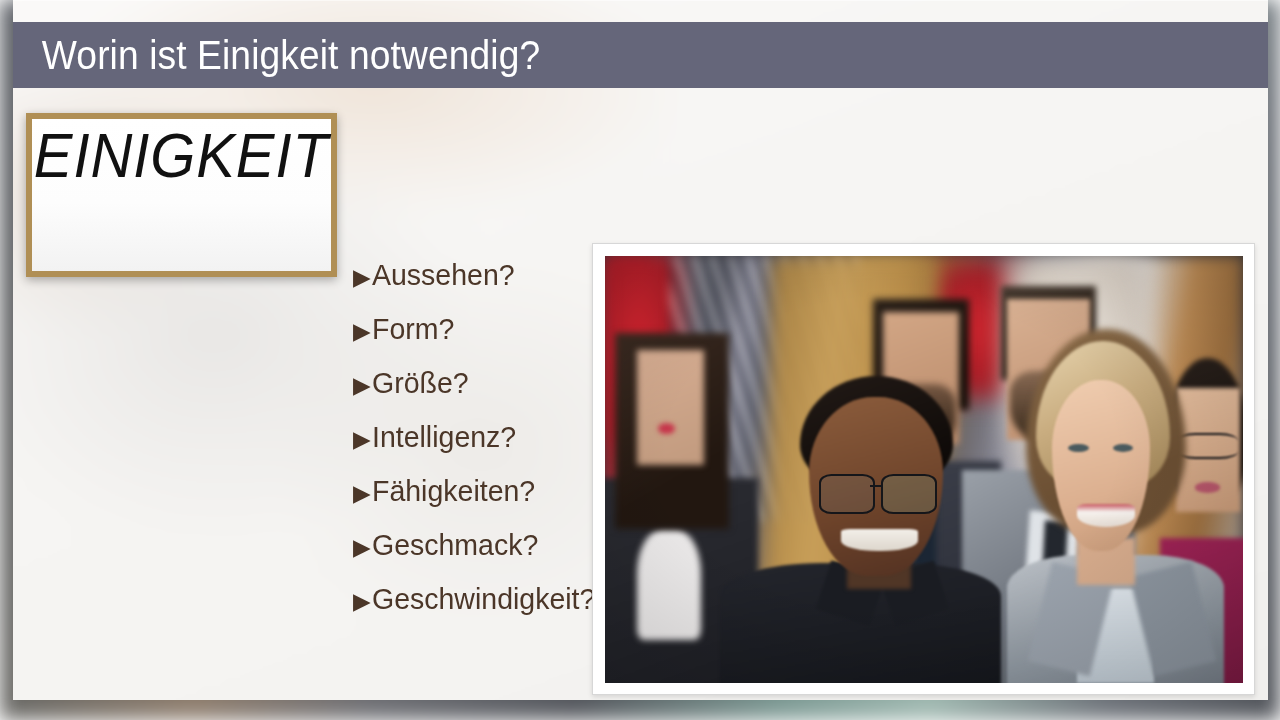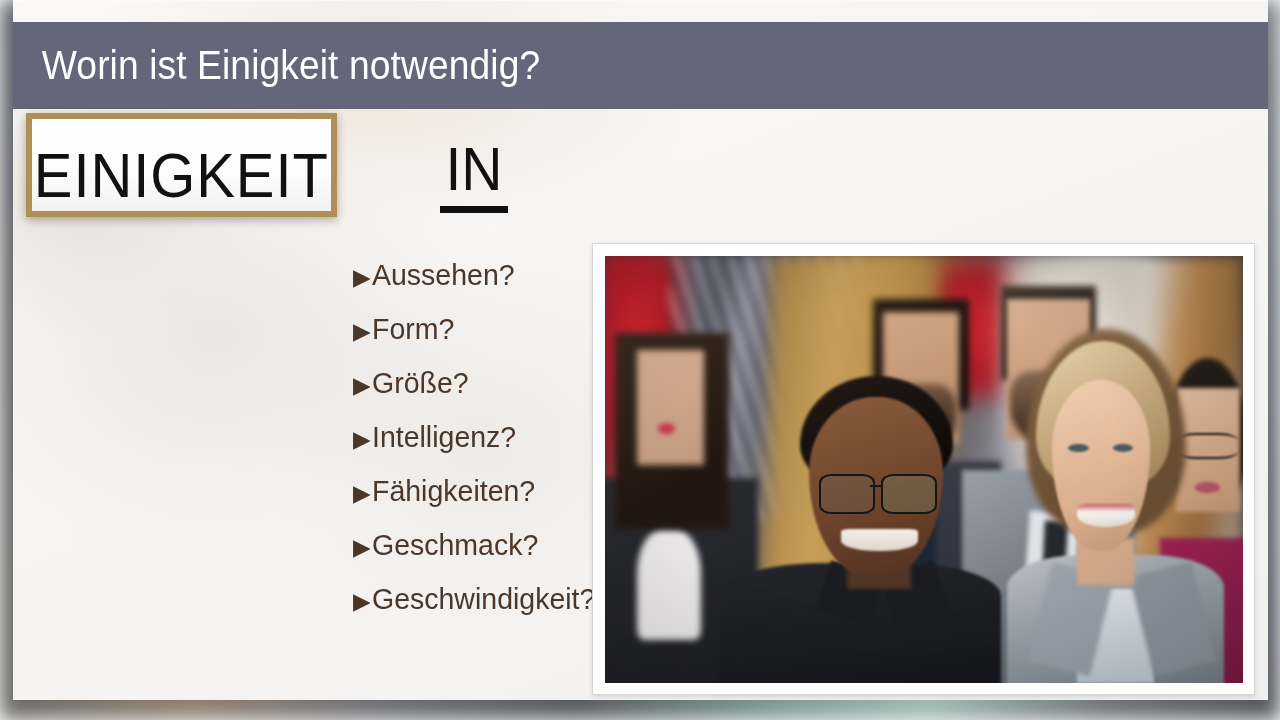--- a/index.html
+++ b/index.html
@@ -60,21 +60,21 @@
     height: 1px;
     background: rgba(255,255,255,0.55);
   }
 
   
   #title-bar {
     position: absolute;
     left: 0px;
     top: 22px;
     width: 1255px;
-    height: 87px;
+    height: 66px;
     background: #65667a;
     display: flex;
     align-items: center;
   }
   #title-text {
     color: #ffffff;
     font-size: 40px;
     font-weight: 300;
     letter-spacing: 0.1px;
     padding-left: 31px;
@@ -85,28 +85,29 @@
   }
 
   
 
   
   #einigkeit-box {
     position: absolute;
     left: 13px;
     top: 113px;
     width: 311px;
-    height: 104px;
+    height: 164px;
     box-sizing: border-box;
     border: 6px solid #b08f55;
     background: linear-gradient(180deg, #ffffff 0%, #fdfdfd 55%, #f2f2f2 100%);
     box-shadow: 0 3px 9px rgba(0,0,0,0.30);
     display: flex;
-    align-items: flex-end;
+    align-items: flex-start;
     justify-content: center;
+    font-style: italic;
   }
   #einigkeit-text {
     font-size: 63px;
     font-weight: 400;
     color: #111111;
     letter-spacing: 1px;
     transform: scaleX(0.92);
     white-space: nowrap;
     font-family: "Liberation Sans", sans-serif;
   }
@@ -394,24 +395,20 @@
   <div id="slide-edge-top"></div>
 
   <div id="title-bar">
     <div id="title-text">Worin ist Einigkeit notwendig?</div>
   </div>
 
   <div id="einigkeit-box">
     <span id="einigkeit-text">EINIGKEIT</span>
   </div>
 
-  <div id="in-word">
-    <span id="in-text">IN</span>
-    <div id="in-underline"></div>
-  </div>
 
 
   <div id="bullet-list">
 
     <div class="bullet-row">
       <span class="bullet-marker">▶</span>
       <span class="bullet-label">Aussehen?</span>
     </div>
 
     <div class="bullet-row">

